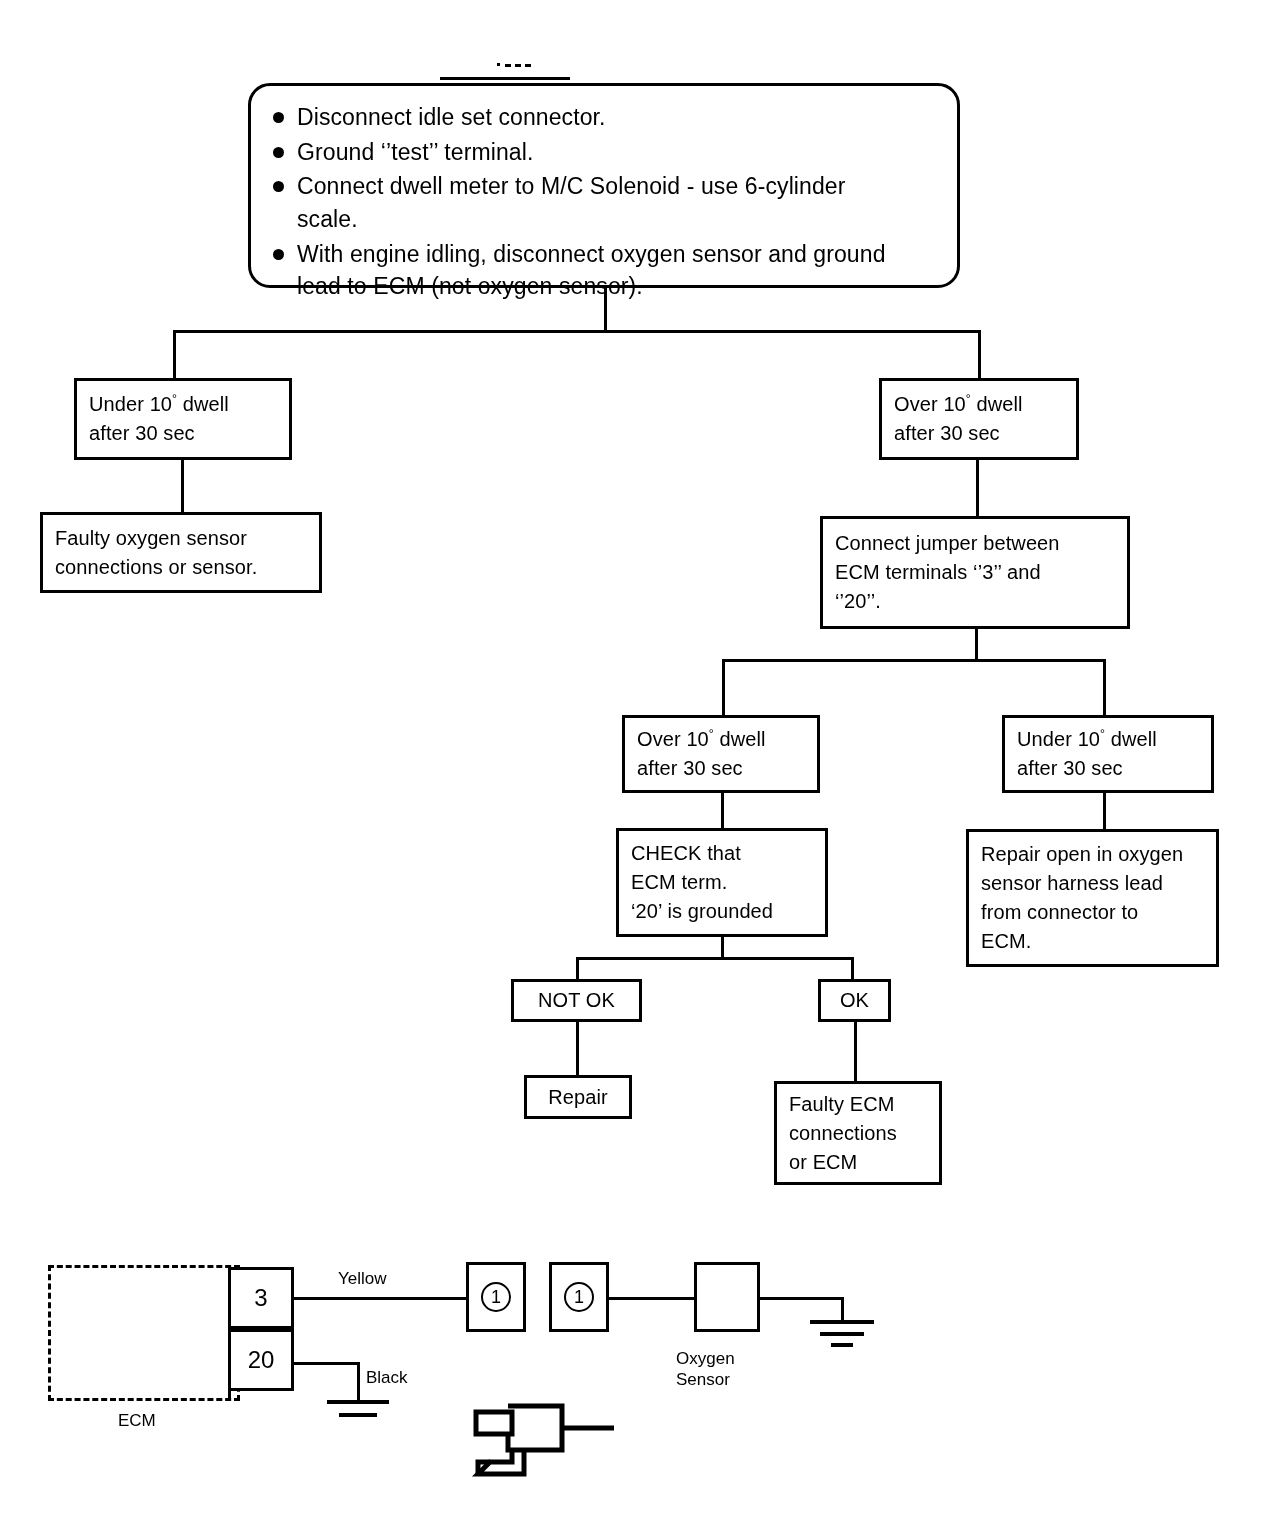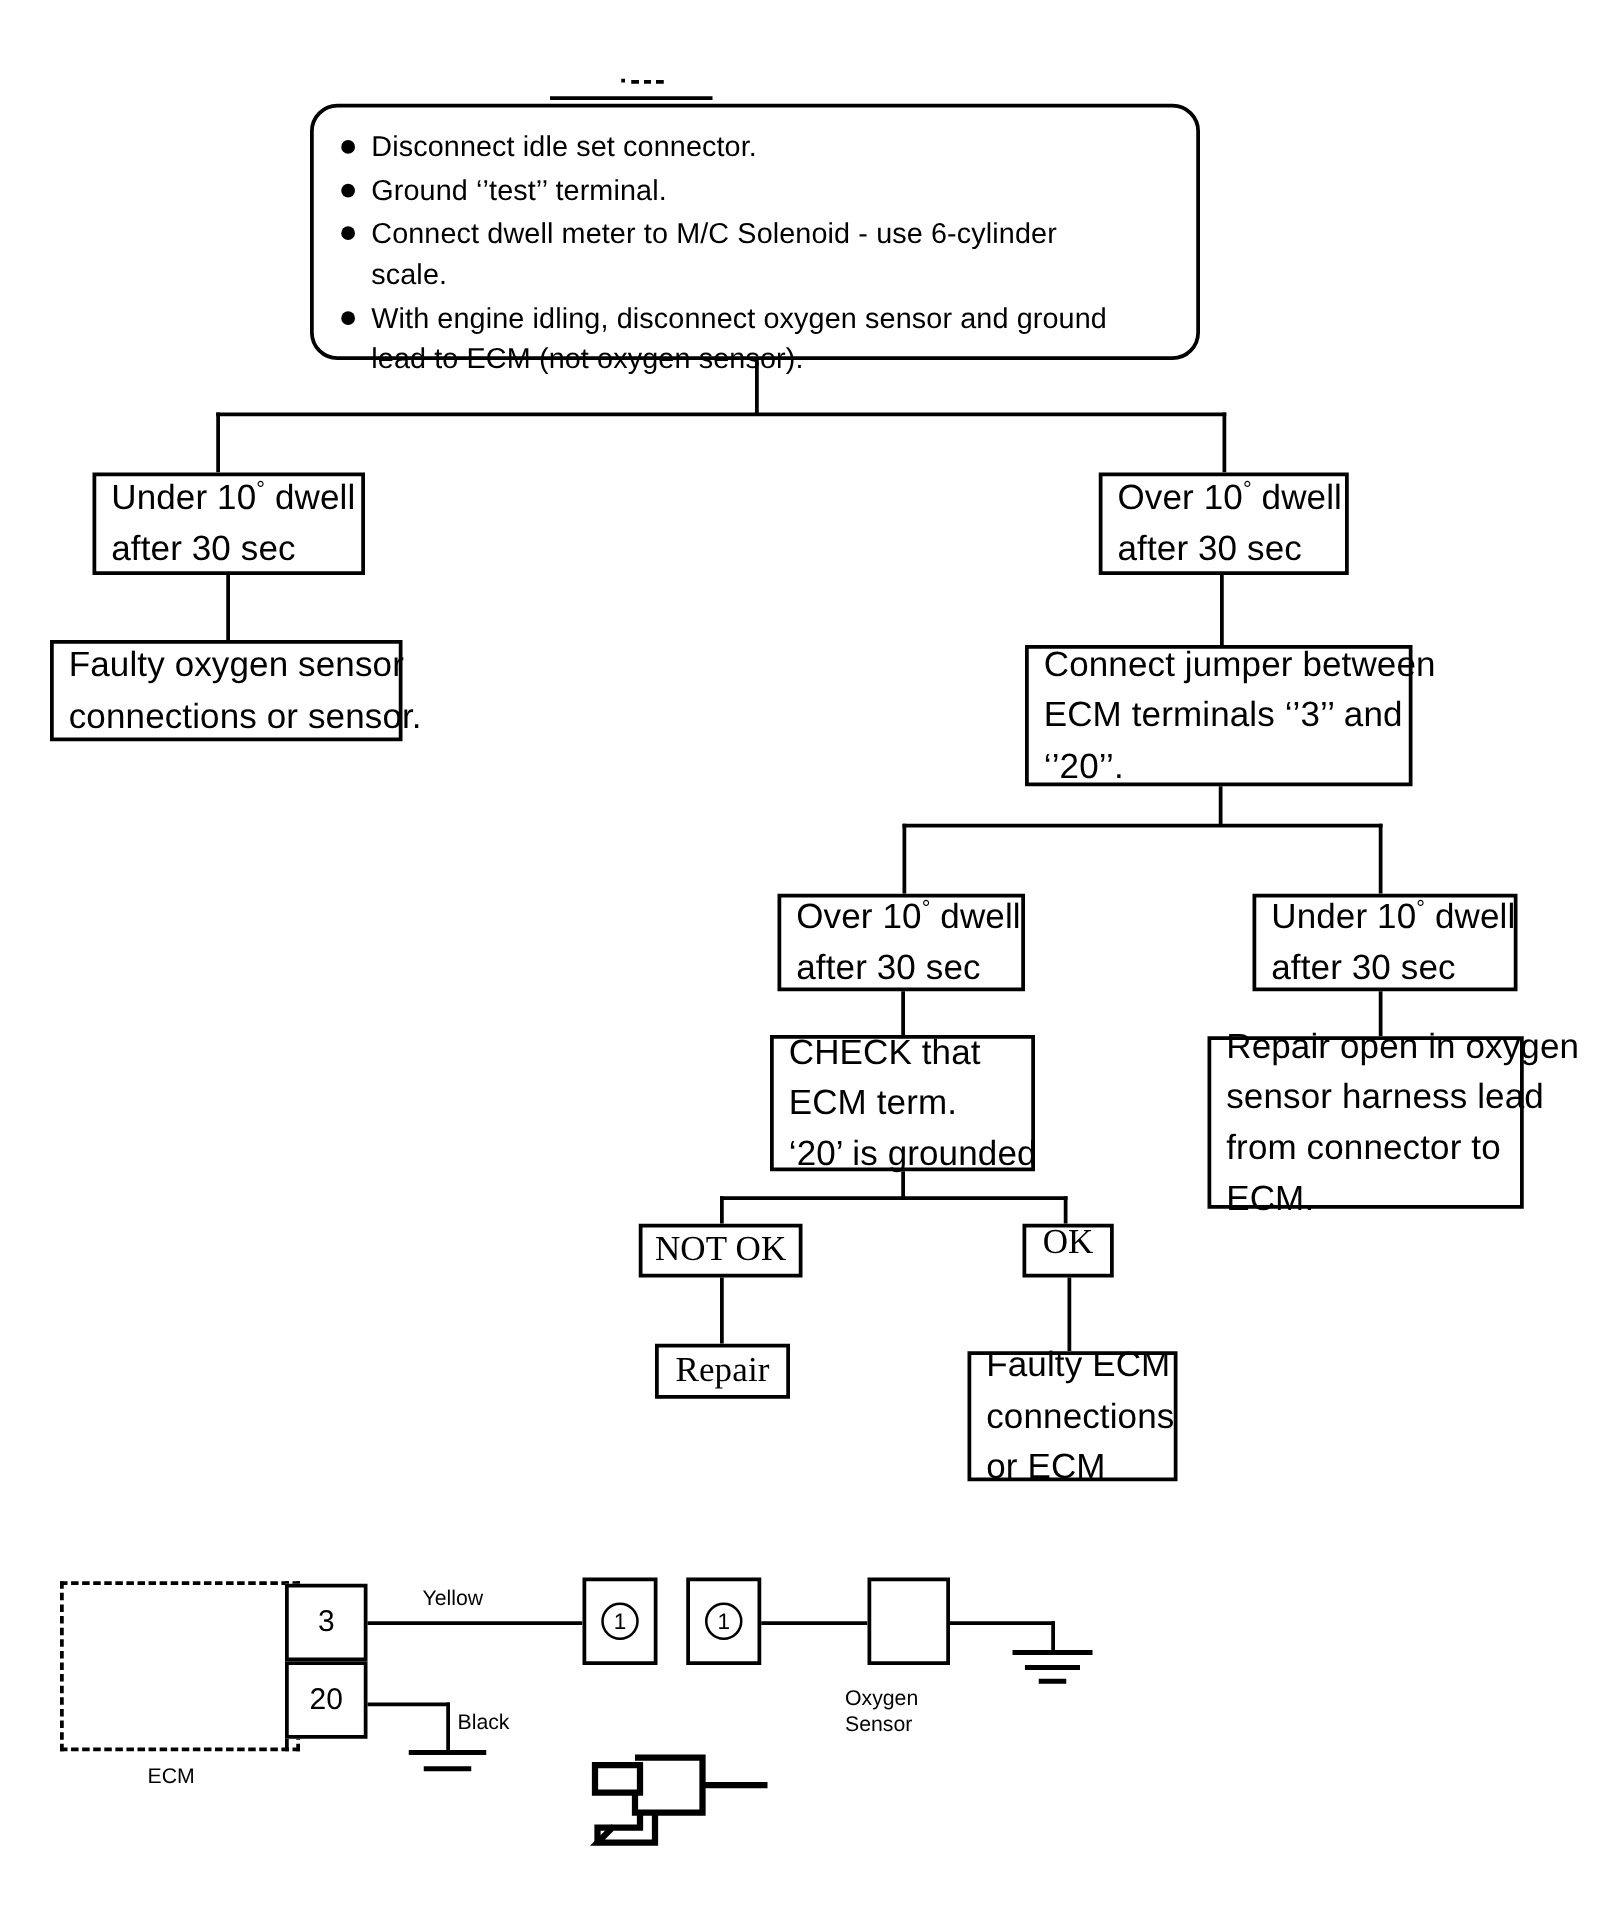--- a/index.html
+++ b/index.html
@@ -21,26 +21,26 @@
   }
   
   .box {
     position: absolute;
     box-sizing: border-box;
     border: 3px solid #000;
     background: #fff;
     display: flex;
     flex-direction: column;
     justify-content: center;
-    font-size: 28px;
+    font-size: 20px;
     line-height: 1.45;
     padding: 6px 12px;
     letter-spacing: 0.1px;
   }
-  .box.tight { padding: 4px 10px; font-family: Liberation Serif, serif; }
+  .box.tight { padding: 4px 10px; }
   .box .ln { white-space: nowrap; }
 
   
   #instr-box {
     padding: 14px 18px 16px 22px;
     justify-content: flex-start;
     font-size: 23px;
     line-height: 1.42;
   }
   .bullet-row {

